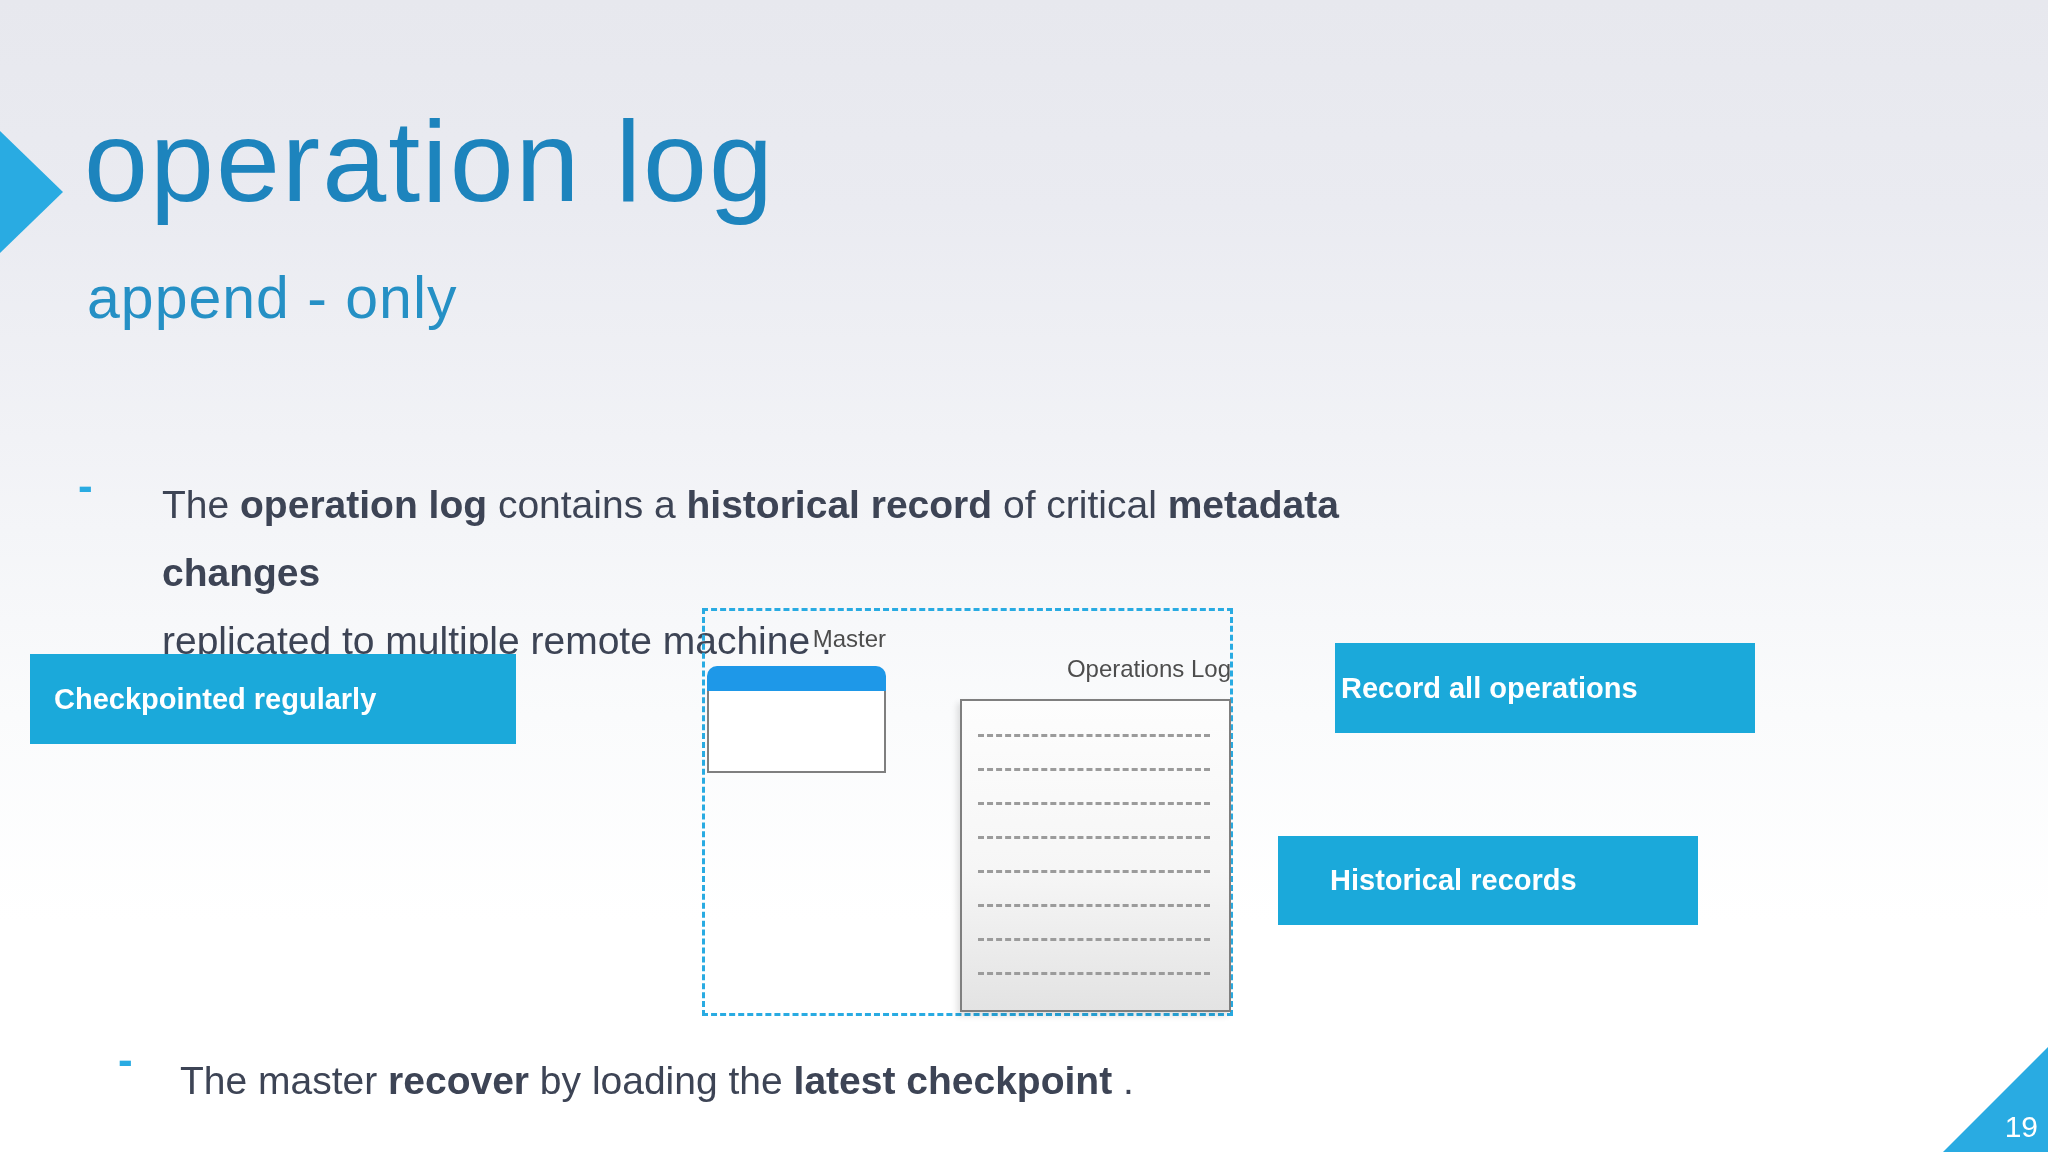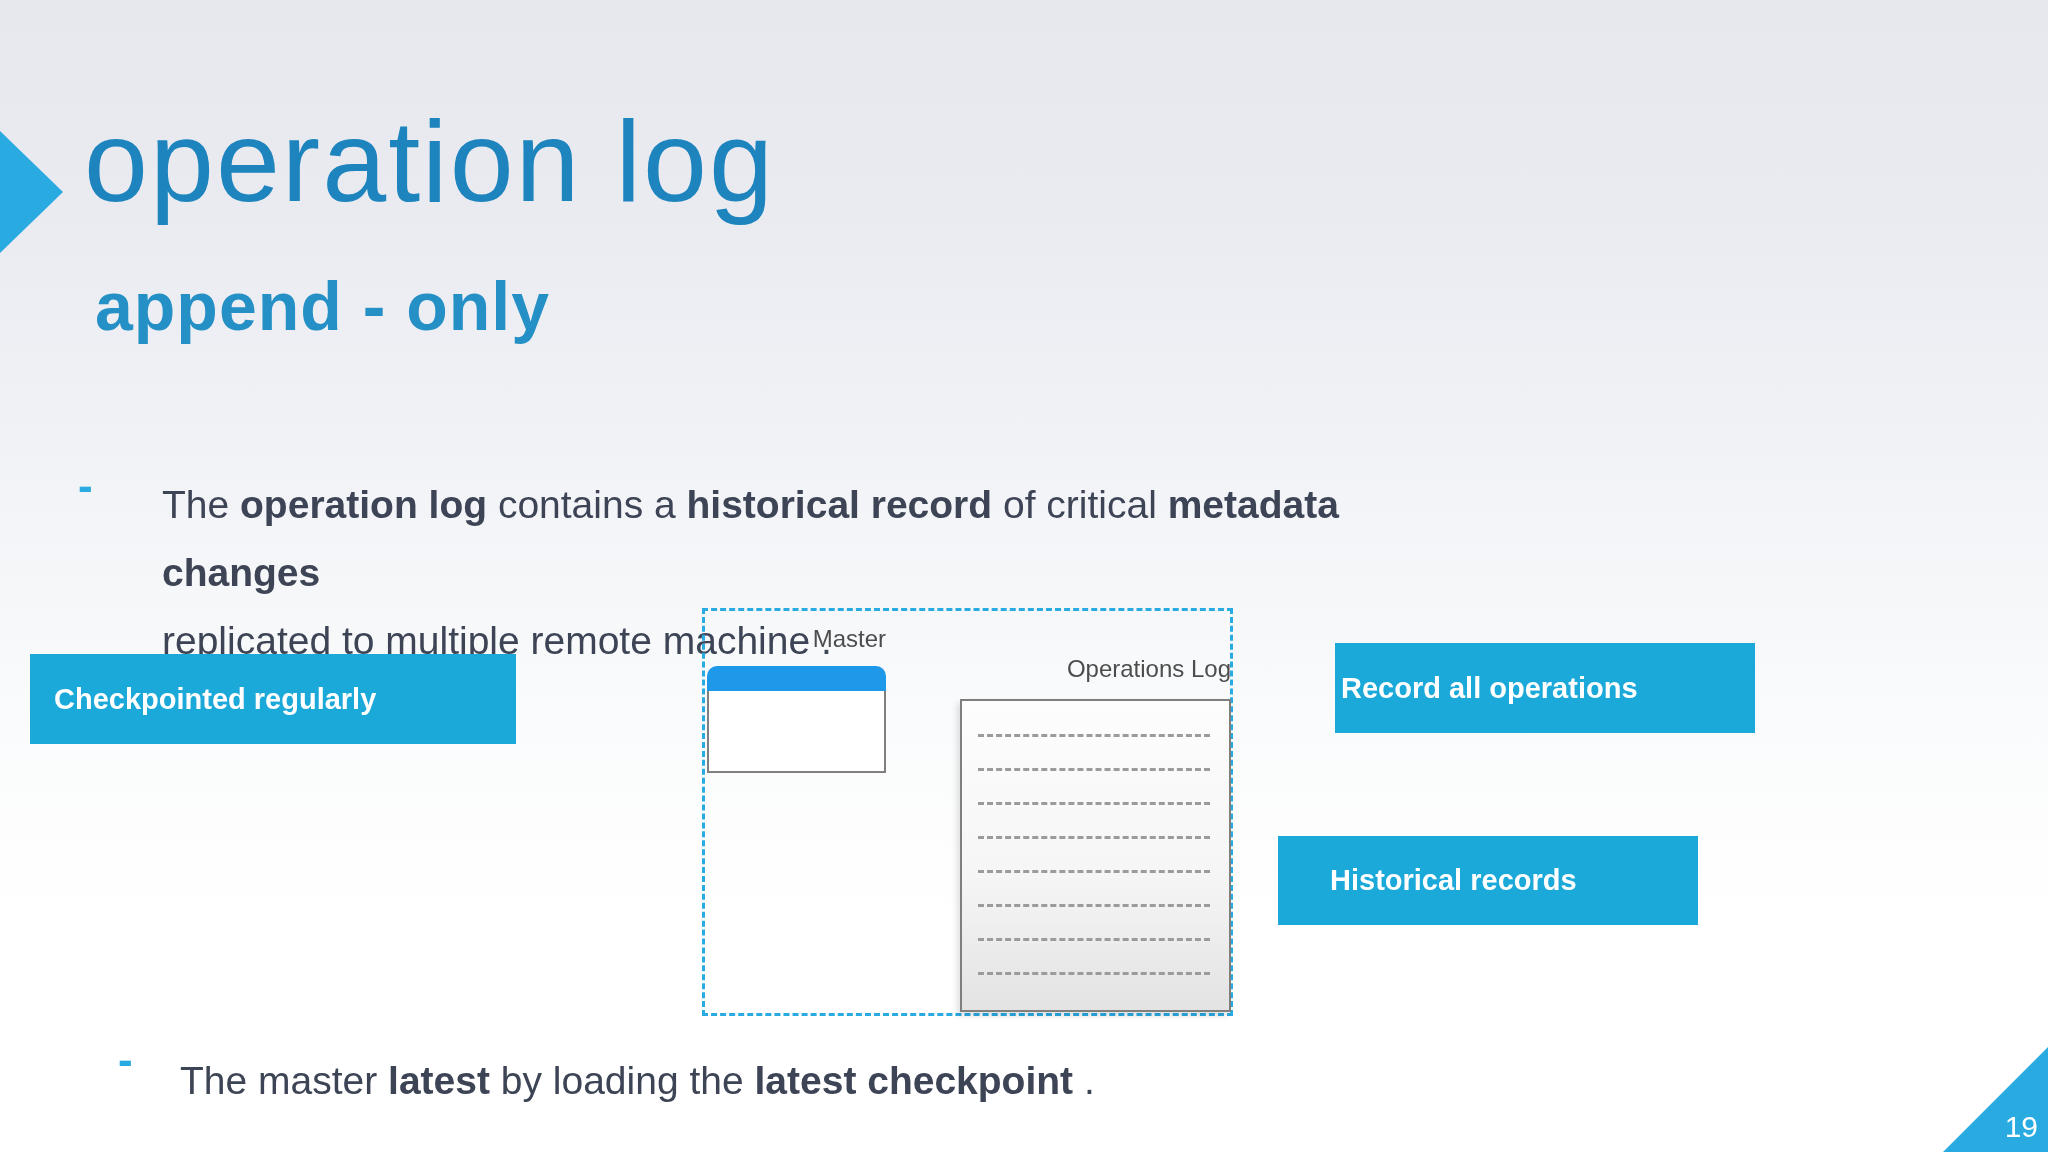--- a/index.html
+++ b/index.html
@@ -6,22 +6,22 @@
   .slide{
     position:relative;width:2048px;height:1152px;overflow:hidden;
     background:linear-gradient(180deg,#e7e8ee 0%,#eaebf1 18%,#f1f2f6 38%,#fafbfc 62%,#ffffff 80%);
     font-family:"Liberation Sans",sans-serif;
   }
   
   .title-arrow{position:absolute;left:0;top:131;width:63px;height:122px;
     top:131px;background:#29abe2;clip-path:polygon(0 0,100% 50%,0 100%);}
   .title{position:absolute;left:84px;top:96px;margin:0;font-size:115px;line-height:130px;
     font-weight:100;color:#1d84bd;letter-spacing:2px;}
-  .subtitle{position:absolute;left:87px;top:258px;margin:8px;font-size:68px;line-height:80px;
-    font-weight:700;color:#2590c5;letter-spacing:1px;}
+  .subtitle{position:absolute;left:87px;top:258px;margin:0;font-size:59px;line-height:80px;
+    font-weight:400;color:#2590c5;letter-spacing:1px;}
   
   .intro{position:absolute;left:75px;top:381px;margin:0;font-size:39px;line-height:48px;color:#3d4455;}
   .b{font-weight:700;}
   .bullet-dash{position:absolute;font-size:44px;font-weight:700;color:#29abe2;line-height:40px;}
   .dash-1{left:78px;top:466px;}
   .dash-2{left:118px;top:1040px;}
   .bullet-text{position:absolute;margin:12px;font-size:39px;color:#3d4455;white-space:pre-line;}
   .bullet-1{left:150px;top:459px;width:1340px;line-height:68px;}
   .bullet-2{left:168px;top:1038px;width:1500px;line-height:62px;}
   
@@ -94,18 +94,18 @@
       <div class="log-line"></div>
       <div class="log-line"></div>
       <div class="log-line"></div>
       <div class="log-line"></div>
       <div class="log-line"></div>
       <div class="log-line"></div>
     </div>
   </div>
 
   <span class="bullet-dash dash-2">-</span>
-  <p class="bullet-text bullet-2"><span>The master </span><span class="b">latest</span><span> by loading the </span><span class="b">latest checkpoint</span><span> .</span></p>
+  <p class="bullet-text bullet-2"><span>The master </span><span class="b">recover</span><span> by loading the </span><span class="b">latest checkpoint</span><span> .</span></p>
 
   <div class="corner-triangle"></div>
   <div class="page-number">19</div>
 
 </div>
 
 </body></html>

